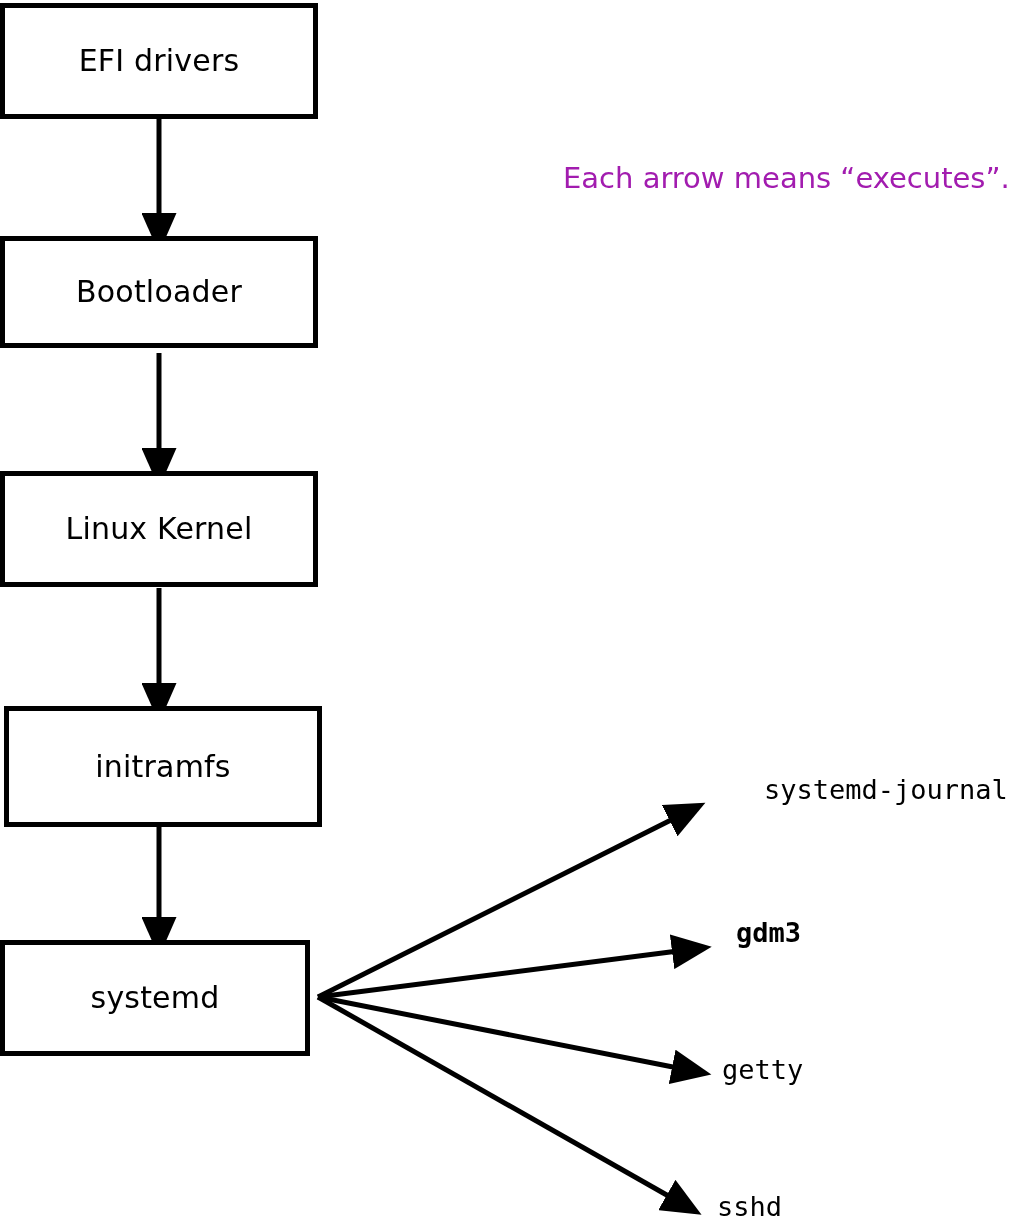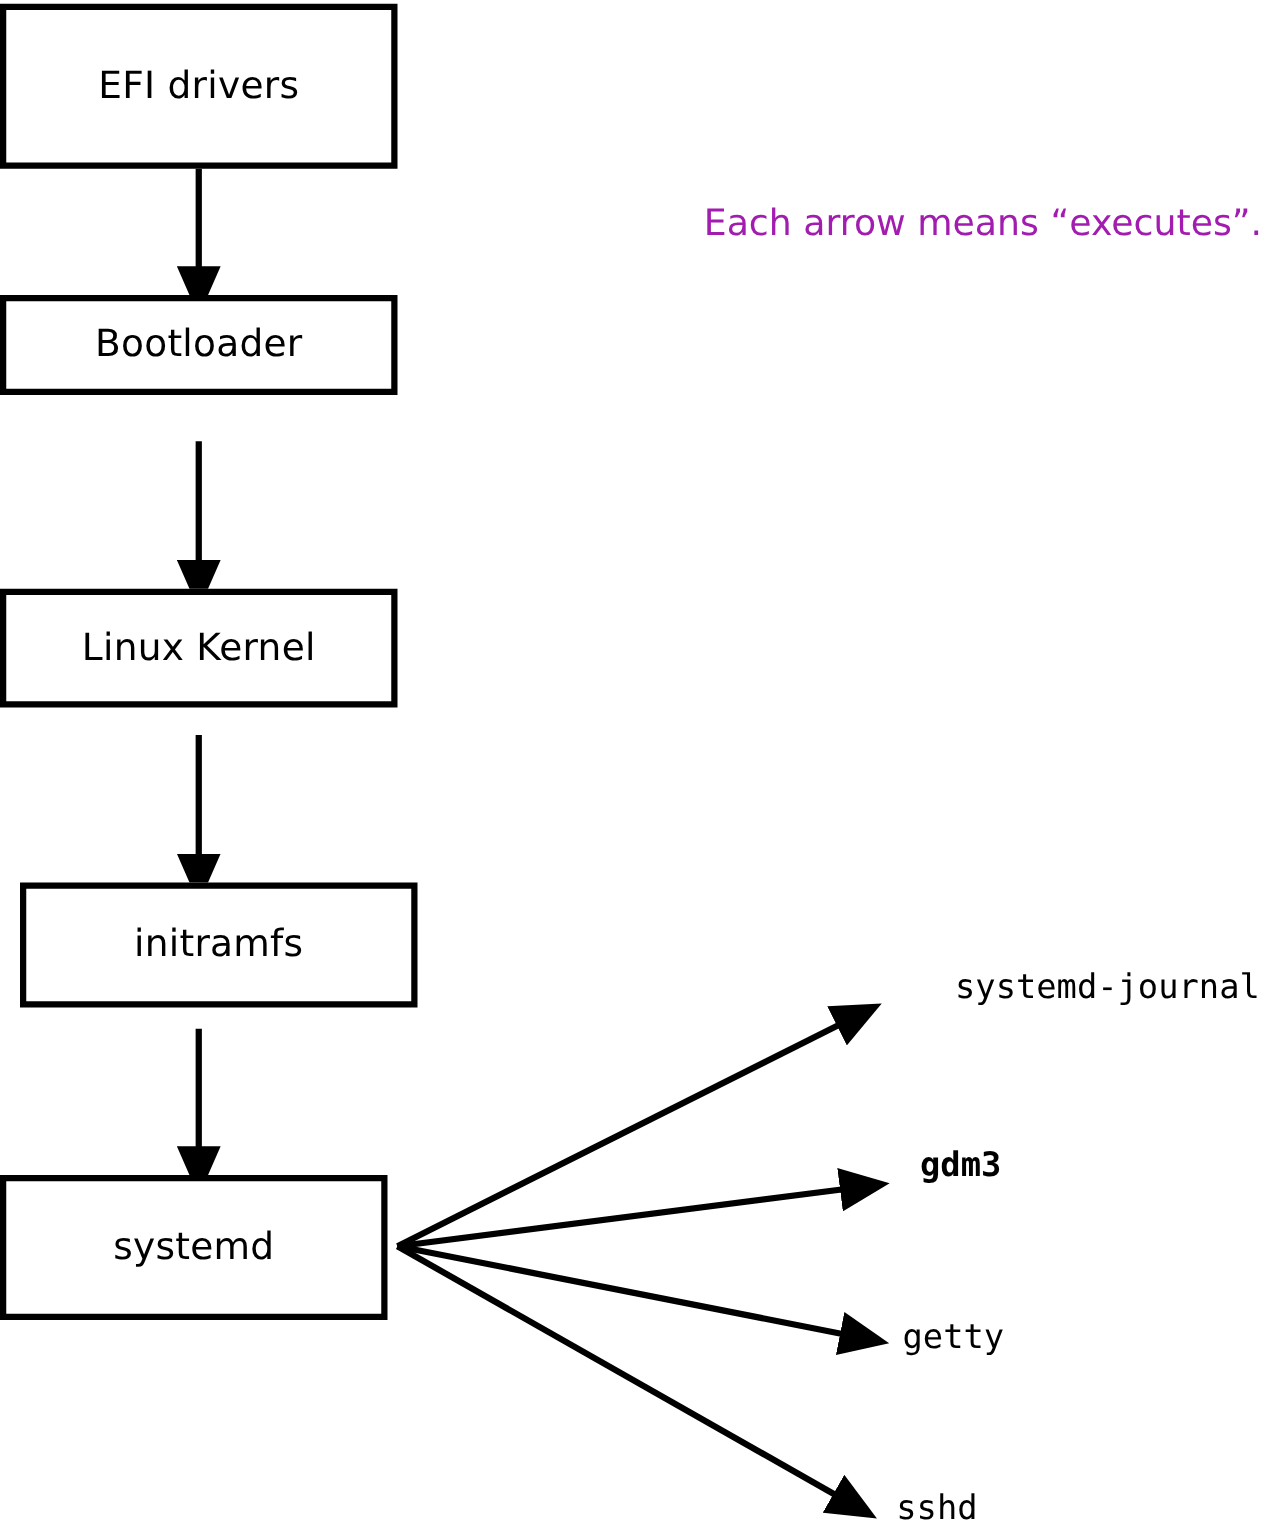--- a/index.html
+++ b/index.html
@@ -84,33 +84,33 @@
     </g>
 
     <g>
       <line x1="318" y1="997" x2="675" y2="818" stroke="#000000" stroke-width="5" marker-end="url(#arrowhead-fan)"></line>
       <line x1="318" y1="997" x2="678" y2="951" stroke="#000000" stroke-width="5" marker-end="url(#arrowhead-fan)"></line>
       <line x1="318" y1="997" x2="678" y2="1068" stroke="#000000" stroke-width="5" marker-end="url(#arrowhead-fan)"></line>
       <line x1="318" y1="997" x2="672" y2="1198" stroke="#000000" stroke-width="5" marker-end="url(#arrowhead-fan)"></line>
     </g>
   </svg>
 
-  <div class="stage-box" style="left:0px; top:3px; width:318px; height:132px;">
+  <div class="stage-box" style="left:0px; top:3px; width:318px; height:116px;">
     <span class="stage-label">EFI drivers</span>
   </div>
 
-  <div class="stage-box" style="left:0px; top:236px; width:318px; height:80px;text-align:right;">
+  <div class="stage-box" style="left:0px; top:236px; width:318px; height:112px;text-align:right;">
     <span class="stage-label">Bootloader</span>
   </div>
 
-  <div class="stage-box" style="left:0px; top:471px; width:318px; height:95px;">
+  <div class="stage-box" style="left:0px; top:471px; width:318px; height:116px;">
     <span class="stage-label">Linux Kernel</span>
   </div>
 
-  <div class="stage-box" style="left:16px; top:706px; width:318px; height:100px;">
+  <div class="stage-box" style="left:4px; top:706px; width:318px; height:121px;">
     <span class="stage-label">initramfs</span>
   </div>
 
   <div class="stage-box" style="left:0px; top:940px; width:310px; height:116px;">
     <span class="stage-label">systemd</span>
   </div>
 
   <div class="annotation" style="left:563px; top:164px;">Each arrow means “executes”.</div>
 
   <div class="service-label" style="left:722px; top:776px;margin-left:42px;">systemd-journal</div>

